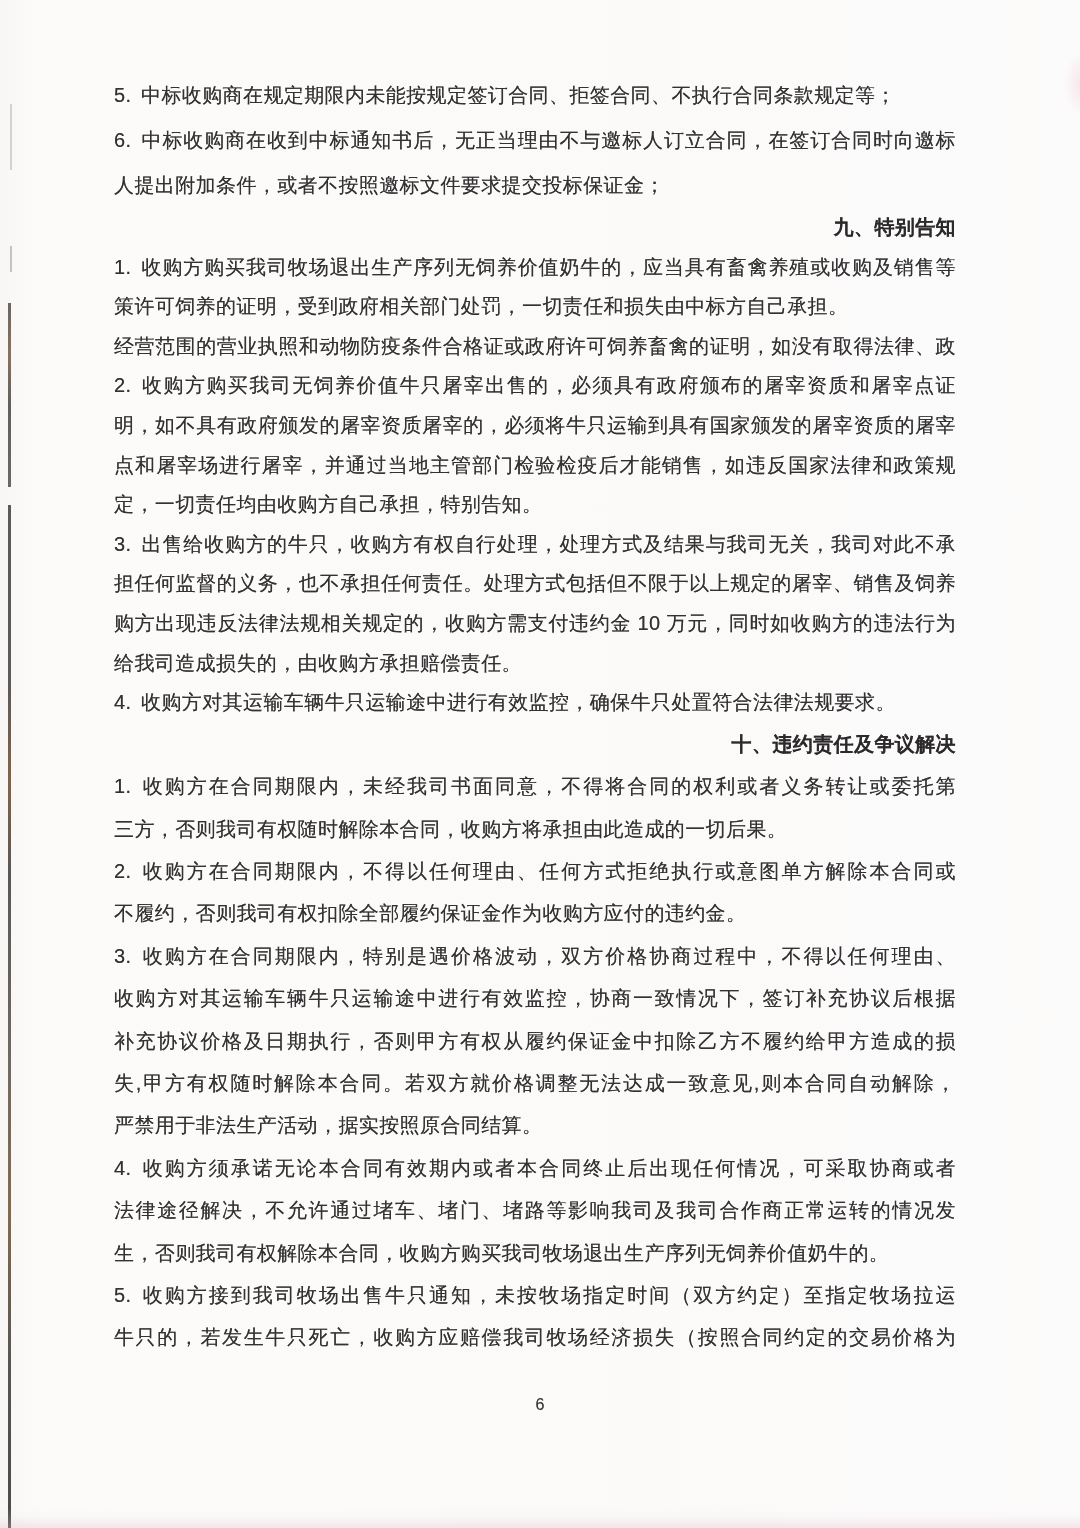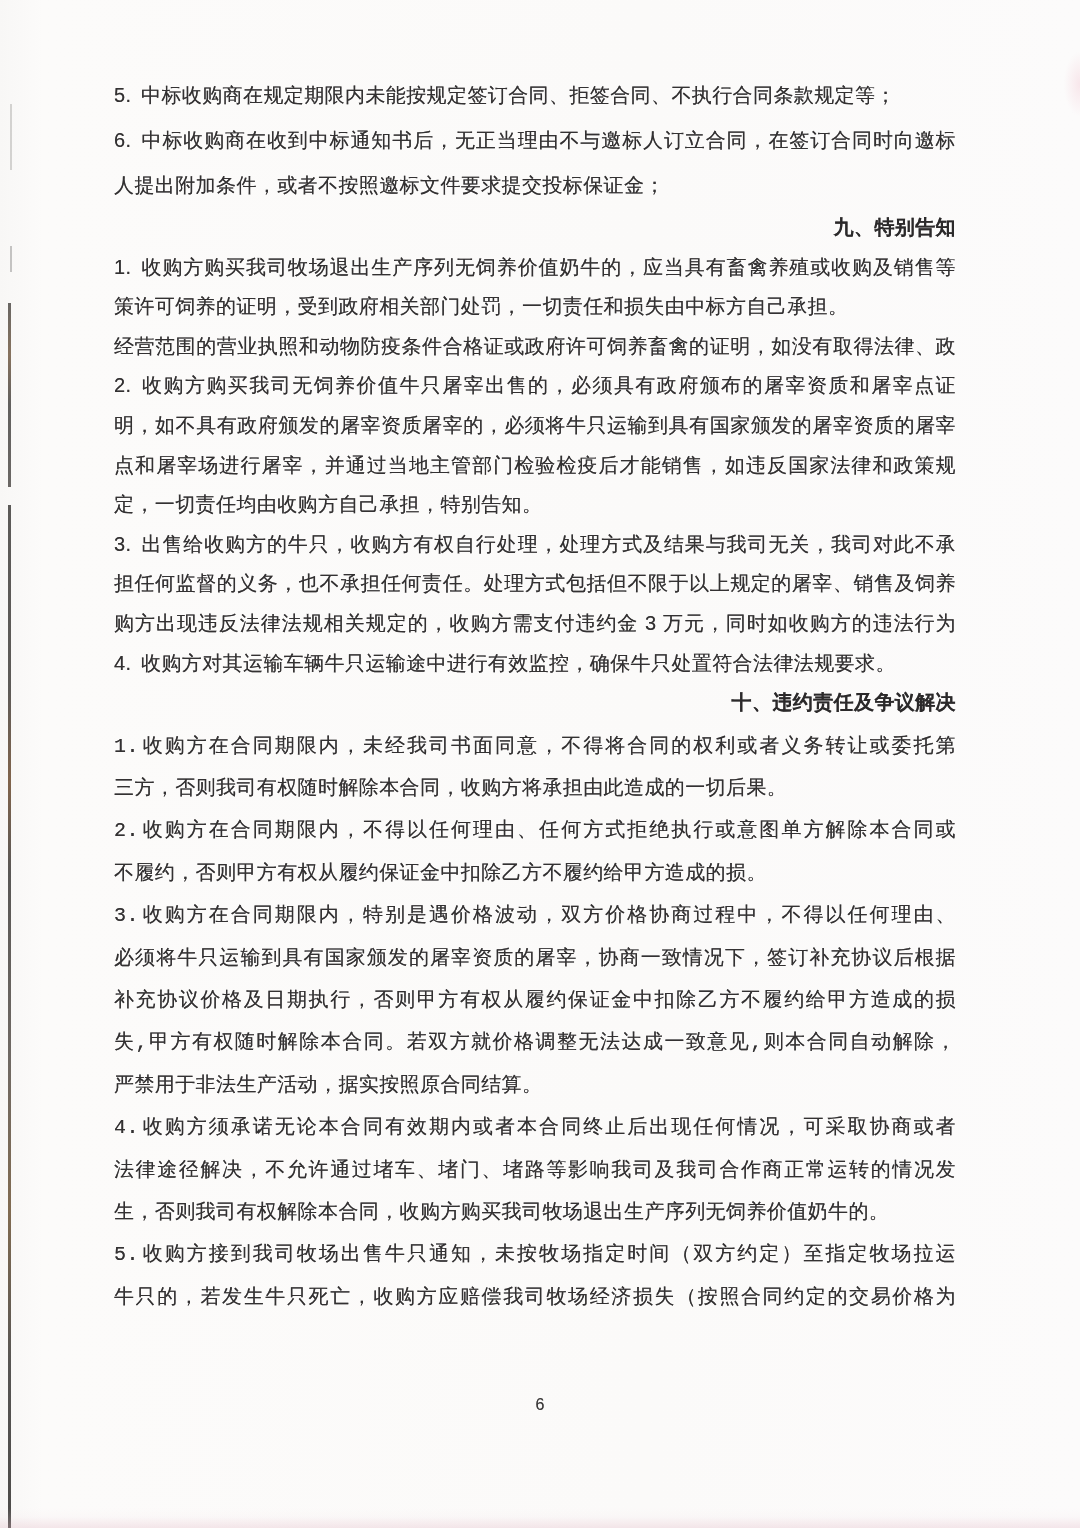--- a/index.html
+++ b/index.html
@@ -26,21 +26,21 @@
     top: 73px;
     width: 842px;
     font-size: 20px;
     font-weight: 500;
     letter-spacing: 0.4px;
     text-shadow: 0 0 0.6px rgba(45,43,44,.65);
   }
   .section { margin: 0; }
   .sec0 { line-height: 45px; }
   .sec1 { line-height: 39.6px; }
-  .sec2 { line-height: 42.4px; font-family: Liberation Mono, monospace; }
+  .sec2 { line-height: 42.4px; }
   .line {
     text-align: justify;
     white-space: normal;
   }
   .line.fill {
     text-align-last: justify;
   }
   .heading {
     font-weight: 700;
     color: #2b292a;
@@ -108,31 +108,32 @@
         <div class="line heading">九、特别告知</div>
         <div class="line fill"><span class="num">1.</span>收购方购买我司牧场退出生产序列无饲养价值奶牛的，应当具有畜禽养殖或收购及销售等</div>
         <div class="line">策许可饲养的证明，受到政府相关部门处罚，一切责任和损失由中标方自己承担。</div>
         <div class="line fill">经营范围的营业执照和动物防疫条件合格证或政府许可饲养畜禽的证明，如没有取得法律、政</div>
         <div class="line fill"><span class="num">2.</span>收购方购买我司无饲养价值牛只屠宰出售的，必须具有政府颁布的屠宰资质和屠宰点证</div>
         <div class="line fill">明，如不具有政府颁发的屠宰资质屠宰的，必须将牛只运输到具有国家颁发的屠宰资质的屠宰</div>
         <div class="line fill">点和屠宰场进行屠宰，并通过当地主管部门检验检疫后才能销售，如违反国家法律和政策规</div>
         <div class="line">定，一切责任均由收购方自己承担，特别告知。</div>
         <div class="line fill"><span class="num">3.</span>出售给收购方的牛只，收购方有权自行处理，处理方式及结果与我司无关，我司对此不承</div>
         <div class="line fill">担任何监督的义务，也不承担任何责任。处理方式包括但不限于以上规定的屠宰、销售及饲养</div>
-        <div class="line fill">购方出现违反法律法规相关规定的，收购方需支付违约金 3 万元，同时如收购方的违法行为</div>
+        <div class="line fill">购方出现违反法律法规相关规定的，收购方需支付违约金 10 万元，同时如收购方的违法行为</div>
+        <div class="line">给我司造成损失的，由收购方承担赔偿责任。</div>
         <div class="line"><span class="num">4.</span>收购方对其运输车辆牛只运输途中进行有效监控，确保牛只处置符合法律法规要求。</div>
       </div>
       <div class="section sec2">
         <div class="line heading">十、违约责任及争议解决</div>
         <div class="line fill"><span class="num">1.</span>收购方在合同期限内，未经我司书面同意，不得将合同的权利或者义务转让或委托第</div>
         <div class="line">三方，否则我司有权随时解除本合同，收购方将承担由此造成的一切后果。</div>
         <div class="line fill"><span class="num">2.</span>收购方在合同期限内，不得以任何理由、任何方式拒绝执行或意图单方解除本合同或</div>
-        <div class="line">不履约，否则甲方有权从履约保证金中扣除乙方不履约给甲方造成的损。</div>
+        <div class="line">不履约，否则我司有权扣除全部履约保证金作为收购方应付的违约金。</div>
         <div class="line fill"><span class="num">3.</span>收购方在合同期限内，特别是遇价格波动，双方价格协商过程中，不得以任何理由、</div>
-        <div class="line fill">必须将牛只运输到具有国家颁发的屠宰资质的屠宰，协商一致情况下，签订补充协议后根据</div>
+        <div class="line fill">收购方对其运输车辆牛只运输途中进行有效监控，协商一致情况下，签订补充协议后根据</div>
         <div class="line fill">补充协议价格及日期执行，否则甲方有权从履约保证金中扣除乙方不履约给甲方造成的损</div>
         <div class="line fill">失,甲方有权随时解除本合同。若双方就价格调整无法达成一致意见,则本合同自动解除，</div>
         <div class="line">严禁用于非法生产活动，据实按照原合同结算。</div>
         <div class="line fill"><span class="num">4.</span>收购方须承诺无论本合同有效期内或者本合同终止后出现任何情况，可采取协商或者</div>
         <div class="line fill">法律途径解决，不允许通过堵车、堵门、堵路等影响我司及我司合作商正常运转的情况发</div>
         <div class="line">生，否则我司有权解除本合同，收购方购买我司牧场退出生产序列无饲养价值奶牛的。</div>
         <div class="line fill"><span class="num">5.</span>收购方接到我司牧场出售牛只通知，未按牧场指定时间（双方约定）至指定牧场拉运</div>
         <div class="line fill">牛只的，若发生牛只死亡，收购方应赔偿我司牧场经济损失（按照合同约定的交易价格为</div>
       </div>
     </div>

